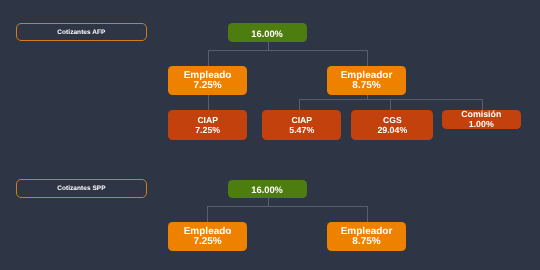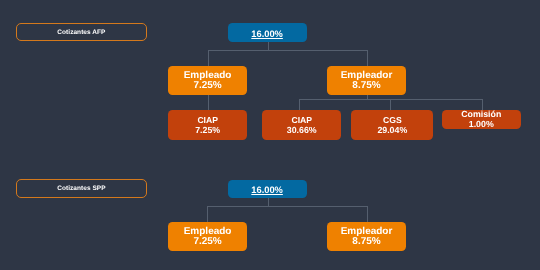--- a/index.html
+++ b/index.html
@@ -8,21 +8,21 @@
   .stage{position:relative;width:540px;height:270px;}
   .node span,.pill span{position:relative;transform:translateZ(0);}
   .node.blue span{top:1px;}
   .node.orange span{top:0.6px;}
   .node.gray span{top:0.4px;}
   .pill span{top:0.5px;}
   .pill{position:absolute;box-sizing:border-box;border:1.2px solid #d4791c;border-radius:5px;
         display:flex;align-items:center;justify-content:center;color:#fff;font-weight:bold;font-size:6.5px;letter-spacing:0.05px;}
   .node{position:absolute;box-sizing:border-box;display:flex;flex-direction:column;
         align-items:center;justify-content:center;color:#fff;font-weight:bold;line-height:10px;text-align:center;border-radius:4.5px;}
-  .node.blue{background:#0369a1;font-size:9.3px;text-decoration:underline;}
+  .node.blue{background:#4d7c0f;font-size:9.3px;}
   .node.orange{background:#ef8100;font-size:10px;}
   .node.gray{background:#c2410c;font-size:8.8px;}
   .ln{position:absolute;background:#555f6e;}
   .caps{font-size:8.6px;}
   .vln{width:1px;}
   .hln{height:1px;}
 </style>
 </head>
 <body>
 
@@ -58,21 +58,21 @@
   <div class="ln vln" style="left:299.2px;top:98.6px;height:11px;"></div>
   <div class="ln vln" style="left:389.5px;top:98.6px;height:11px;"></div>
   <div class="ln vln" style="left:482px;top:98.6px;height:11px;"></div>
 
   <div class="node gray" style="left:168px;top:109.6px;width:79.3px;height:30.2px;">
     <span class="caps">CIAP</span>
     <span>7.25%</span>
   </div>
   <div class="node gray" style="left:262.3px;top:109.6px;width:78.9px;height:30.2px;">
     <span class="caps">CIAP</span>
-    <span>30.66%</span>
+    <span>5.47%</span>
   </div>
   <div class="node gray" style="left:351.3px;top:109.6px;width:82px;height:30.2px;">
     <span class="caps">CGS</span>
     <span>29.04%</span>
   </div>
   <div class="node gray" style="left:441.5px;top:109.6px;width:79.5px;height:19px;">
     <span>Comisión</span>
     <span>1.00%</span>
   </div>
 

